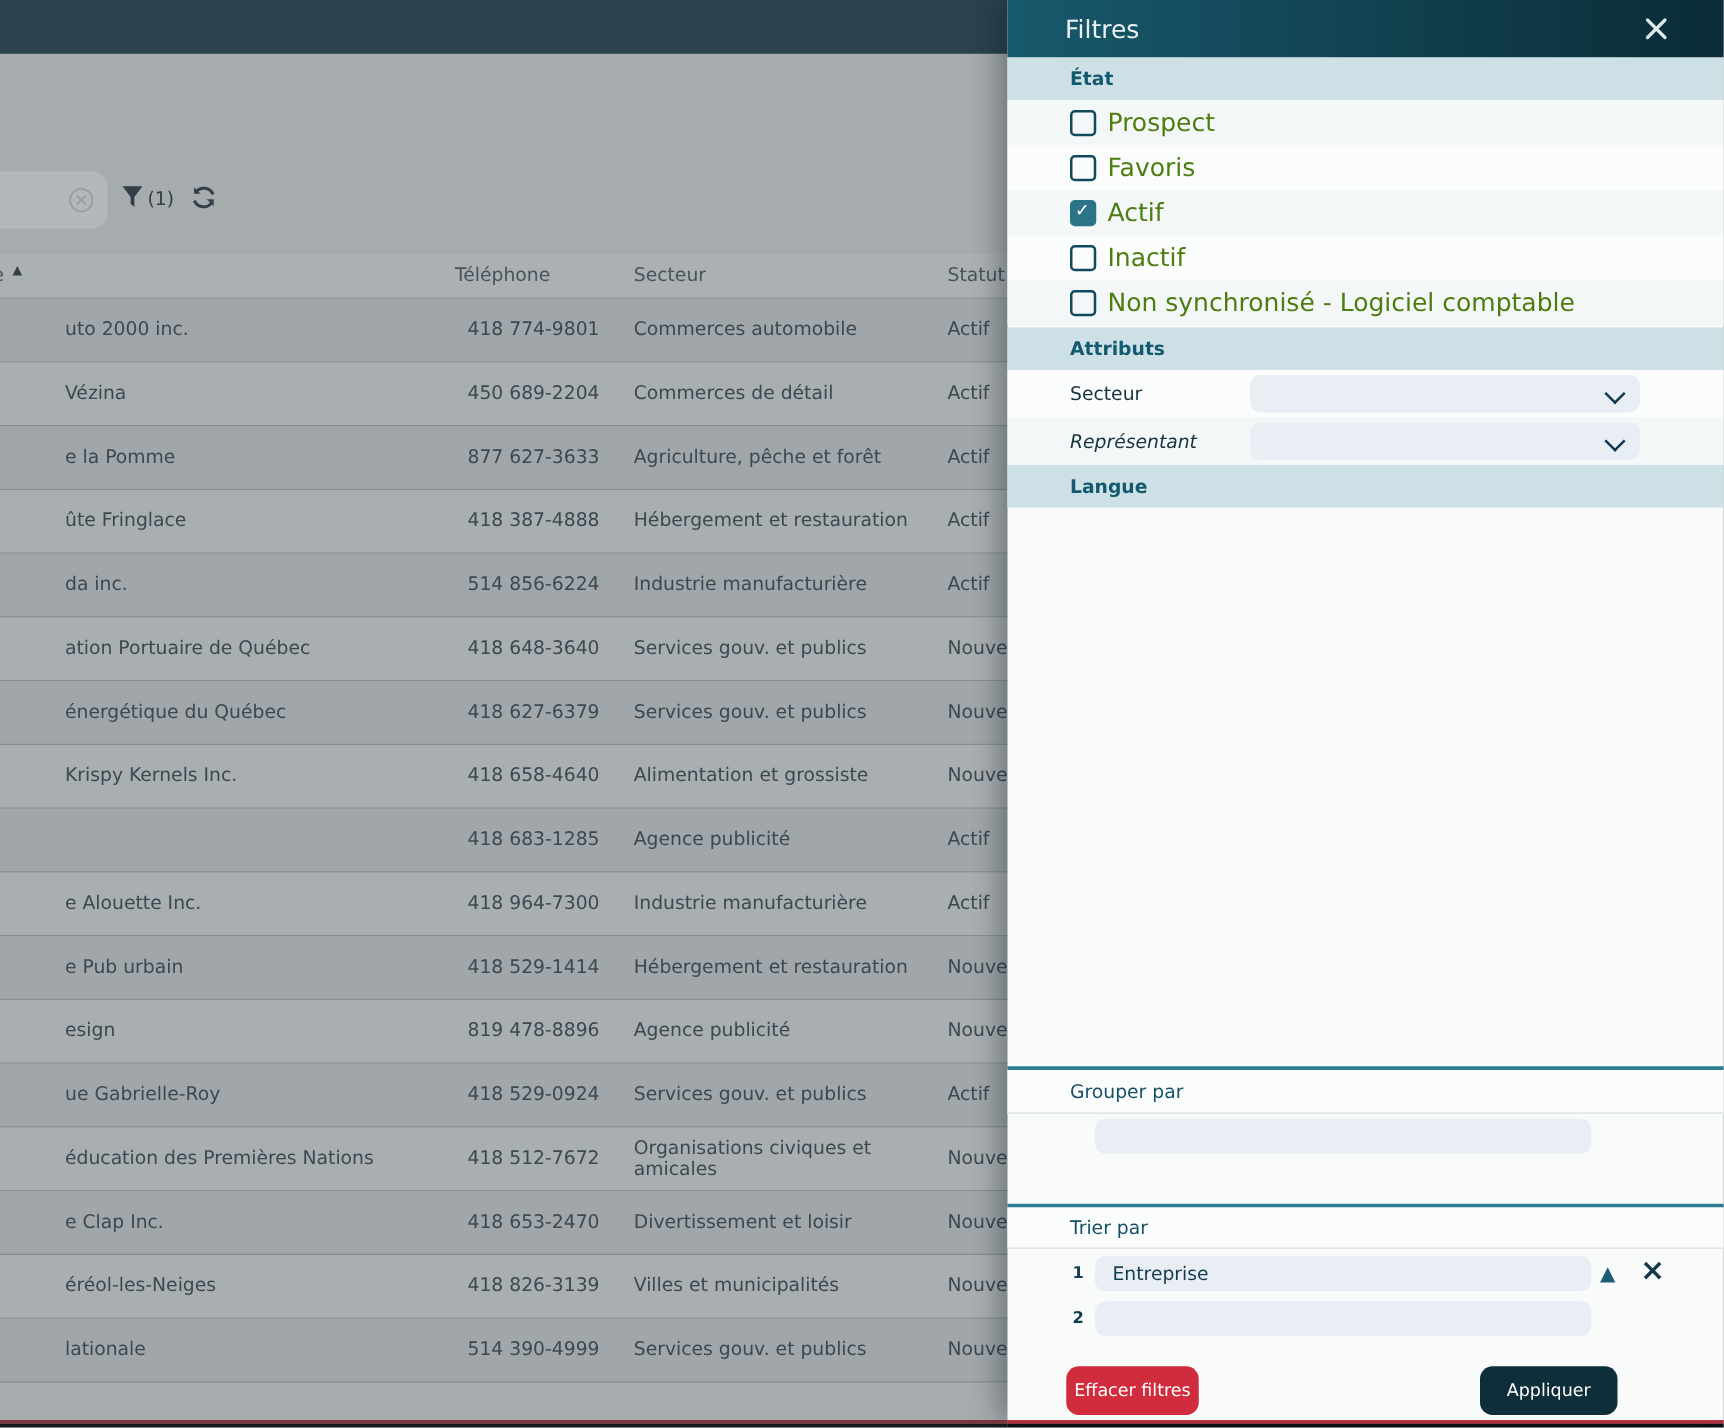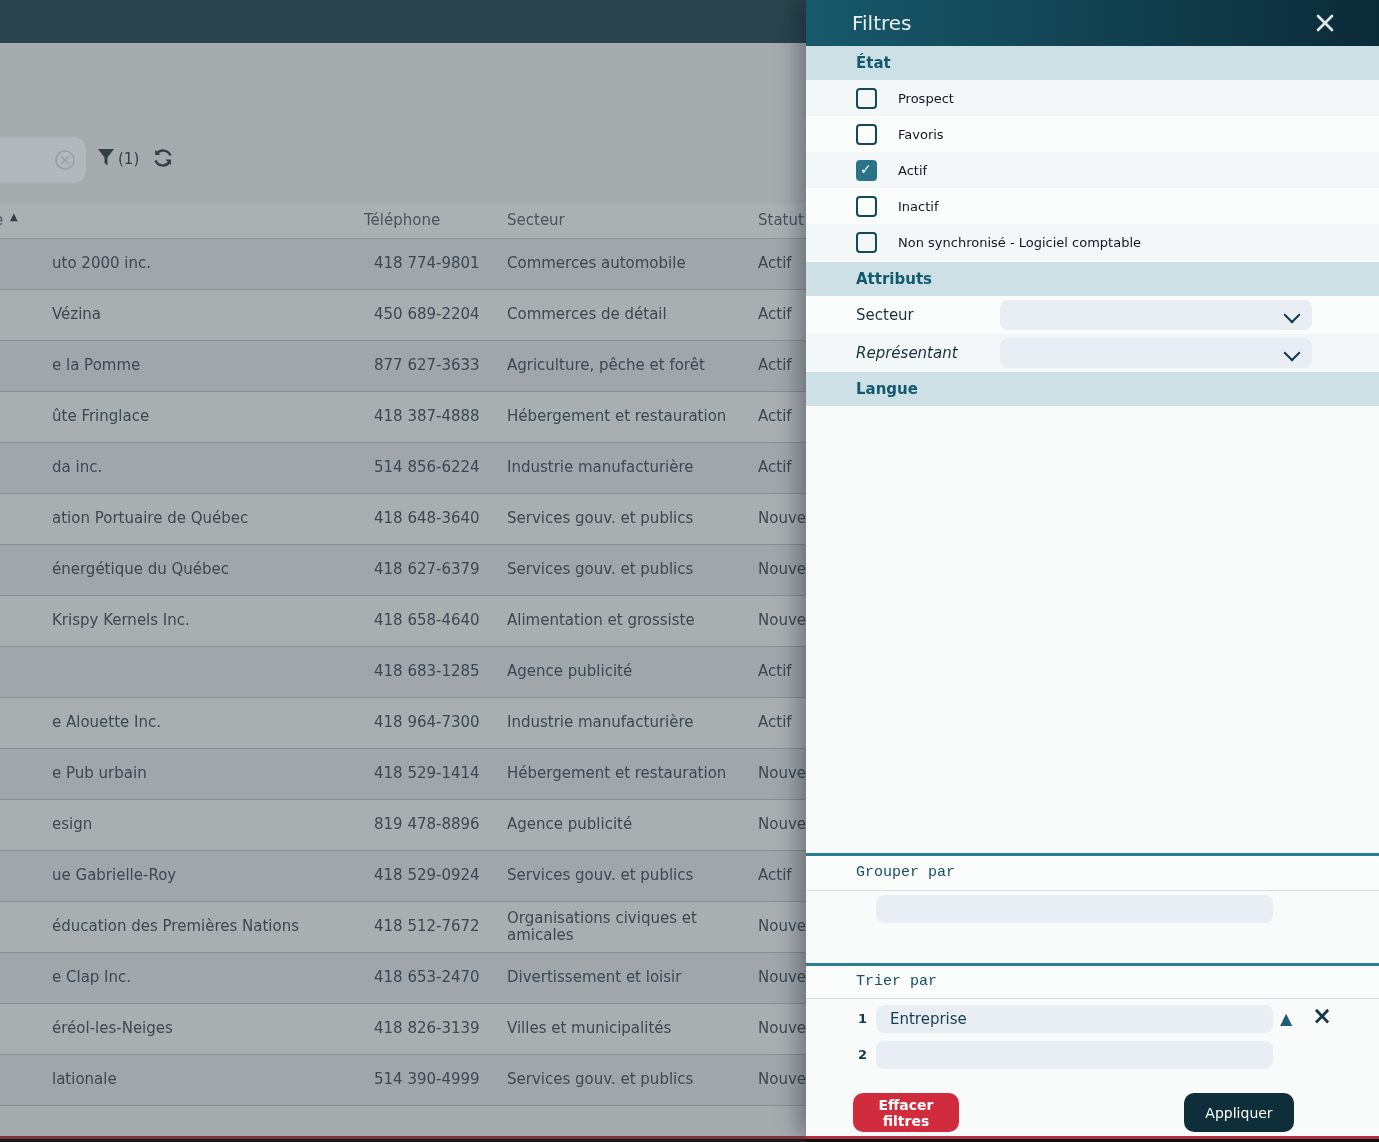--- a/index.html
+++ b/index.html
@@ -52,47 +52,47 @@
   .band.etat{top:46px;} .band.attr{top:262px;} .band.lang{top:372px;}
   .cbgroup{position:absolute;left:0;width:573px;}
   .cbgroup.etat{top:80px;} .cbgroup.lang{top:406px;}
   .cbrow{position:relative;display:flex;align-items:center;width:573px;height:36px;cursor:pointer;}
   .cbrow:nth-child(odd){background:#f4f7f8;}
   .cbrow:nth-child(even){background:#fbfdfd;}
   .cb{position:absolute;left:50px;width:17px;height:17px;border:2px solid #10495c;
     border-radius:4px;background:transparent;}
   .cb.checked{background:#2b7386;border-color:#2b7386;}
   .cb.checked::after{content:"✓";position:absolute;left:2px;top:-1px;color:#fff;font-size:14px;}
-  .cblabel{position:absolute;left:92px;font-size:13px;color:#0f172a;}
+  .cblabel{position:absolute;left:80px;font-size:20px;color:#4d7c0f;}
   .attr-row{position:absolute;left:0;width:573px;height:38px;}
   .attr-row.r1{top:296px;background:#fbfdfd;} .attr-row.r2{top:334px;background:#f4f7f8;font-style:italic;}
   .attr-label{position:absolute;left:50px;top:10px;font-size:15px;color:#17323f;}
   .select{position:absolute;left:194px;top:4px;width:312px;height:30px;background:#e9eef5;
     border-radius:8px;cursor:pointer;}
   .chev{position:absolute;right:14px;top:9px;width:10px;height:10px;
     border-right:2px solid #123a4e;border-bottom:2px solid #123a4e;transform:rotate(45deg);}
   .tealline{position:absolute;left:0;width:573px;height:3px;background:#2c7d92;}
   .tl1{top:853px;} .tl2{top:963px;}
-  .subhead{position:absolute;left:0;width:573px;background:#fbfdfd;border-bottom:1px solid #d9dddf;font-family:Liberation Mono, monospace;}
+  .subhead{position:absolute;left:0;width:573px;background:#fbfdfd;border-bottom:1px solid #d9dddf;}
   .subhead .sht{position:absolute;left:50px;font-size:15px;color:#175067;}
   .grouphead{top:856px;height:34px;} .grouphead .sht{top:8px;}
   .sorthead{top:966px;height:32px;} .sorthead .sht{top:7px;}
   .input{position:absolute;background:#e9eef5;border-radius:8px;height:28px;}
   .group-input{left:70px;top:895px;width:397px;}
   .sort-row{position:absolute;left:0;width:573px;height:28px;}
   .sr1{top:1005px;} .sr2{top:1041px;}
   .sort-num{position:absolute;left:52px;top:6px;font-size:13px;font-weight:bold;color:#123a4e;}
   .sort-input{left:70px;top:0;width:397px;font-size:15px;color:#133c4e;
     display:flex;align-items:center;padding-left:14px;width:383px;}
   .sort-up{position:absolute;left:474px;top:4px;font-size:16px;color:#1d5e75;cursor:pointer;}
   .sort-x{position:absolute;left:506px;top:-3px;font-size:24px;font-weight:bold;color:#16394a;cursor:pointer;}
   .btn{position:absolute;top:1093px;height:39px;border-radius:10px;border:none;
     color:#fff;font-size:14px;font-family:inherit;display:flex;align-items:center;
     justify-content:center;cursor:pointer;}
-  .btn-clear{left:47px;width:106px;background:#d02c3d;font-weight:bold;}
+  .btn-clear{left:47px;width:106px;background:#d02c3d;}
   .btn-apply{left:378px;width:110px;background:#0e2e3a;}
 </style>
 </head>
 <body>
 
 <div class="topbar"></div>
 
 <div class="search-box">
   <svg class="clear-ic" viewBox="0 0 22 22">
     <circle cx="11" cy="11" r="9" fill="none" stroke="#959ca1" stroke-width="1.6"></circle>

